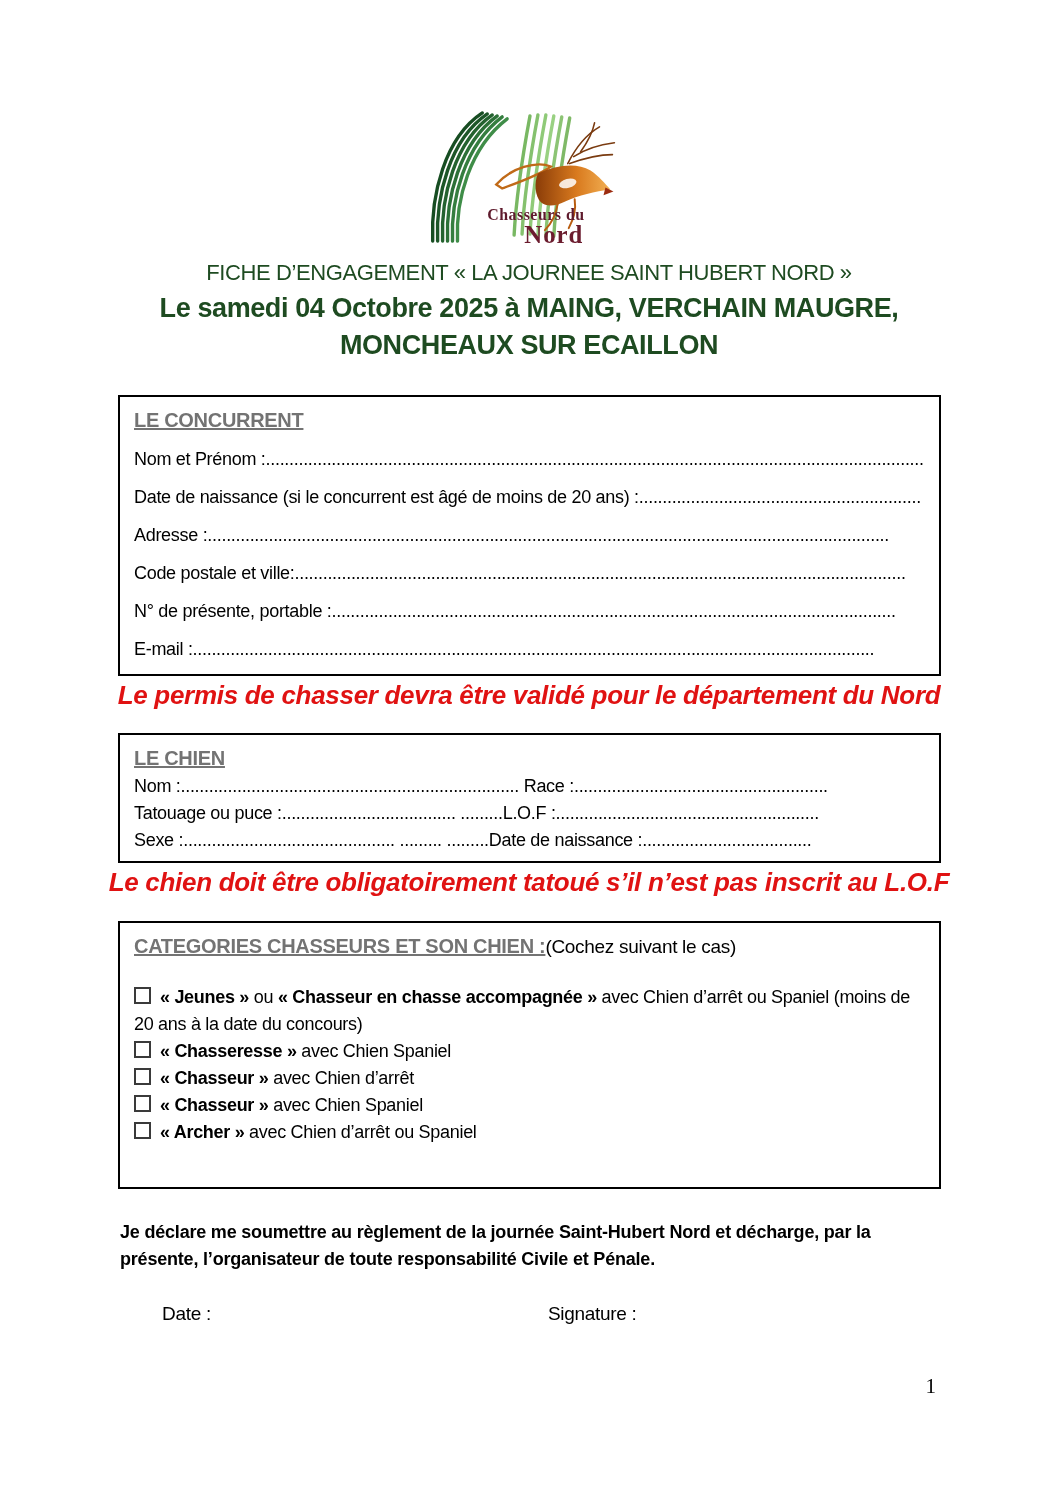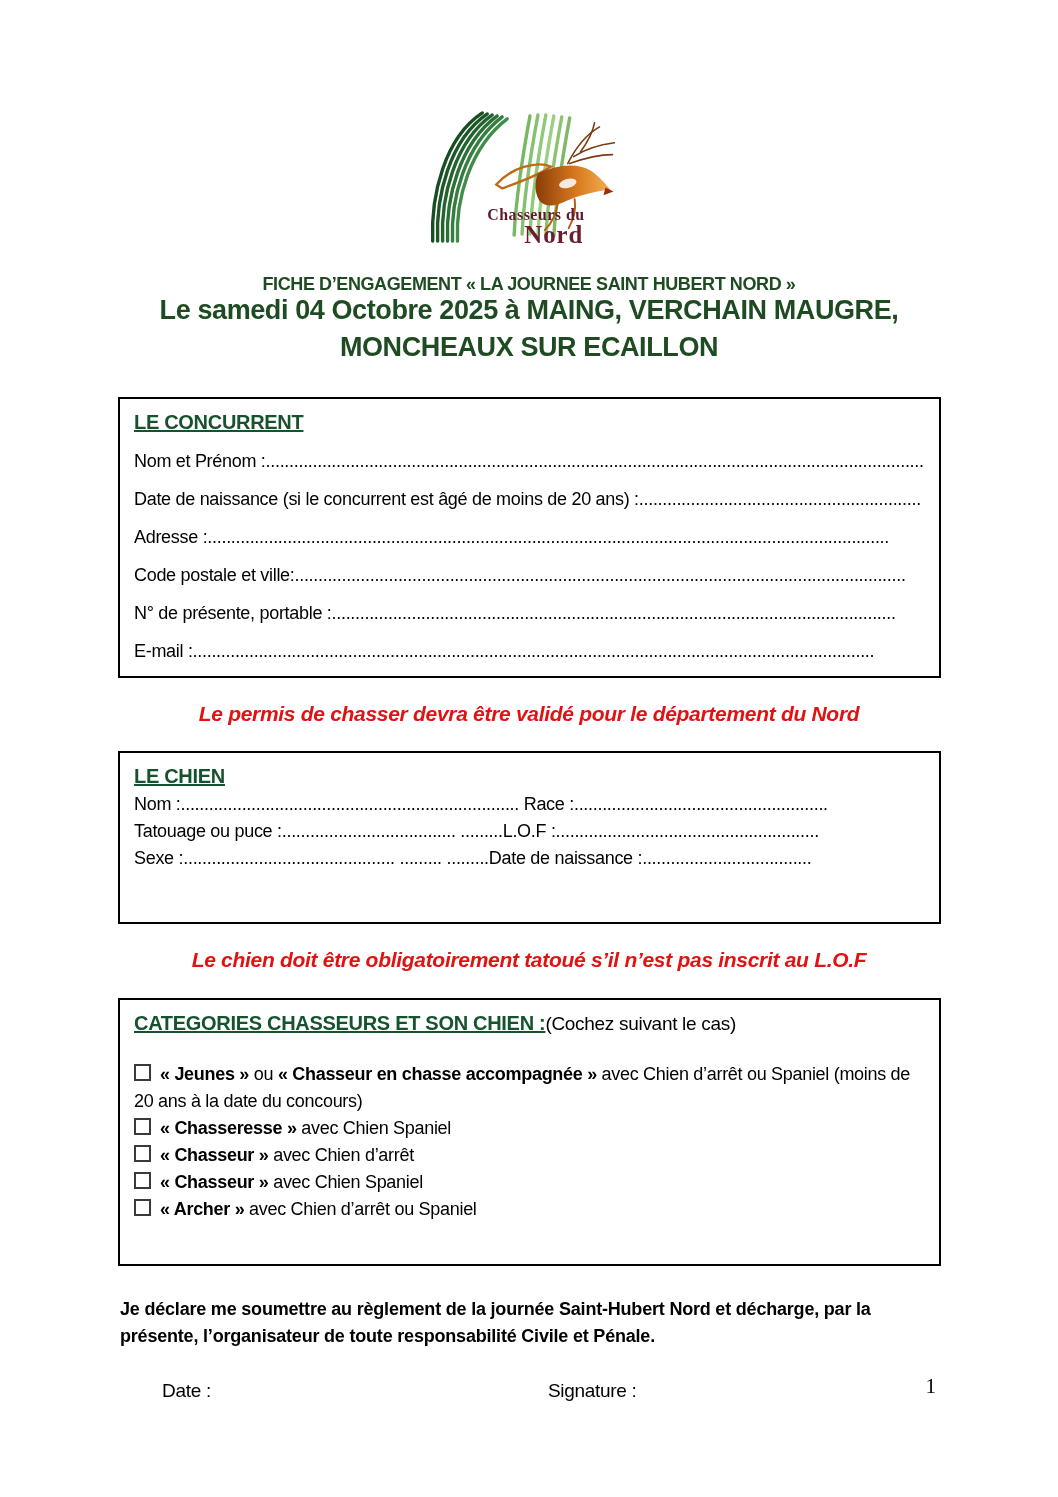--- a/index.html
+++ b/index.html
@@ -6,46 +6,46 @@
   .page{
     position:relative;
     width:1058px;height:1497px;
     background:#ffffff;
     font-family:"Liberation Sans", sans-serif;
     color:#000;
     overflow:hidden;
   }
   .logo-wrap{padding-top:104px;text-align:center;height:144px;}
   .title{ text-align:center; color:#1e4b21; letter-spacing:-0.4px;}
-  .t1{margin-top:26px;font-size:18px;font-weight:700;}
-  .t2{font-size:27px;font-weight:700;}
+  .t1{margin-top:12px;font-size:22px;font-weight:400;}
+  .t2{margin-top:7px;font-size:27px;font-weight:700;}
   .t3{margin-top:6px;font-size:27px;font-weight:700;}
   .box{
     box-sizing:border-box;
     width:823px;margin-left:118px;
     border:2px solid #000;
     padding:12px 14px 16px 14px;
   }
   .box1{margin-top:34px;height:281px;}
-  .box2{margin-top:25px;height:173px;}
+  .box2{margin-top:25px;height:130px;}
   .box3{margin-top:26px;height:268px;}
   .box-heading{
-    color:#14532d;font-weight:700;font-size:20px;
+    color:#737373;font-weight:700;font-size:20px;
     text-decoration:underline;letter-spacing:-0.3px;
     display:inline-block;
   }
   .hint{font-size:19px;letter-spacing:-0.3px;}
   .field-line{
     margin-top:17px;font-size:18px;line-height:21px;
     white-space:nowrap;overflow:hidden;letter-spacing:-0.3px;
   }
   .box2 .field-line{margin-top:6px;}
   .notice{
     text-align:center;color:#e01212;font-weight:700;font-style:italic;
-    font-size:21px;line-height:25px;margin-top:23px;letter-spacing:-0.3px;
+    font-size:26px;line-height:25px;margin-top:7px;letter-spacing:-0.3px;
   }
   .cat-item{
     font-size:18px;line-height:27px;letter-spacing:-0.3px;
   }
   .cat-item.first{margin-top:26px;}
   .cat-item .b{font-weight:700;}
   .checkbox{
     display:inline-block;width:13px;height:13px;
     border:2px solid #3a3a3a;margin-right:9px;vertical-align:-1px;
     background:#fff;

